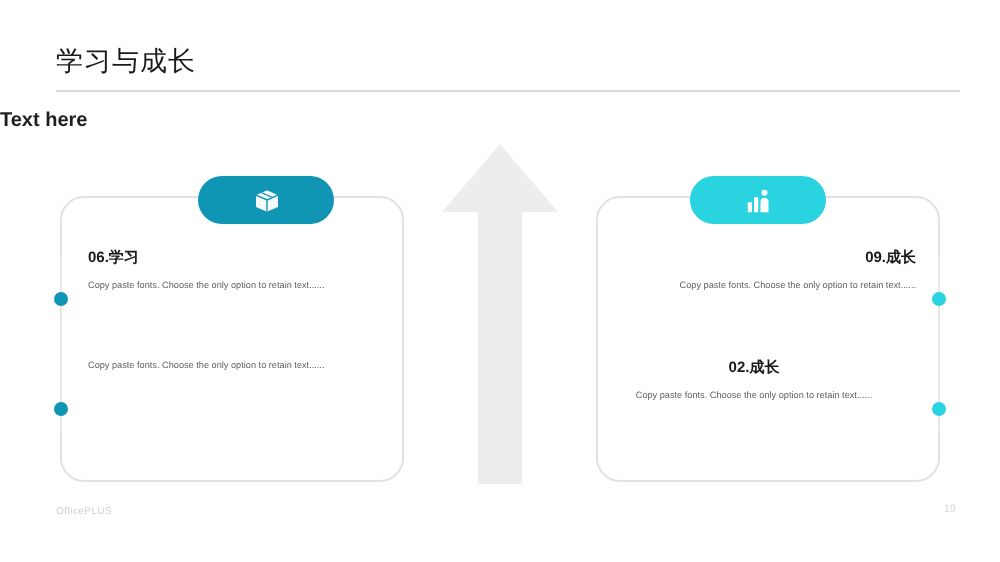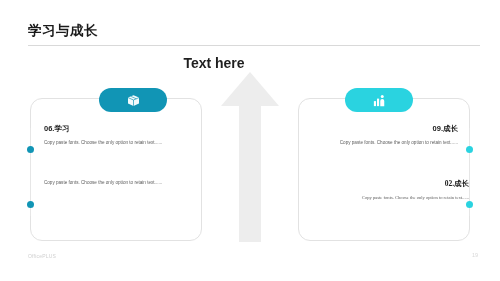--- a/index.html
+++ b/index.html
@@ -21,42 +21,42 @@
     height: 281px;
     background: #ffffff;
   }
 
   
   .slide-title {
     position: absolute;
     left: 28px;
     top: 22px;
     font-size: 13.5px;
-    font-weight: bold;
+    font-weight: normal;
     color: #1a1a1a;
     letter-spacing: 0.5px;
     white-space: nowrap;
   }
   .title-rule {
     position: absolute;
     left: 28px;
     top: 45px;
     width: 452px;
     height: 1px;
     background: #d9d9d9;
   }
 
   
   .center-label {
     position: absolute;
     left: 0;
     top: 55px;
     width: 428px;
-    text-align: center;
-    font-size: 14px;
+    text-align: left;
+    font-size: 10px;
     font-weight: bold;
     color: #1f1f1f;
   }
   .arrow-wrap {
     position: absolute;
     left: 221px;
     top: 72px;
     width: 58px;
     height: 170px;
   }
@@ -127,21 +127,21 @@
   }
   .item-body {
     font-size: 4.6px;
     line-height: 1.85;
     color: #5d5d5d;
   }
 
   .left-a  { left: 44px;  top: 124px; text-align: left; }
   .left-b  { left: 44px;  top: 179px; text-align: left; }
   .right-a { left: 312px; top: 124px; text-align: right; }
-  .right-b { left: 323px; top: 179px; text-align: right; font-family: Liberation Serif, serif; }
+  .right-b { left: 304px; top: 179px; text-align: center; }
 
   
   .connector {
     position: absolute;
     top: 128px;
     width: 1px;
     height: 88px;
     background: #e6e6e6;
   }
   .connector-left  { left: 30px; }

